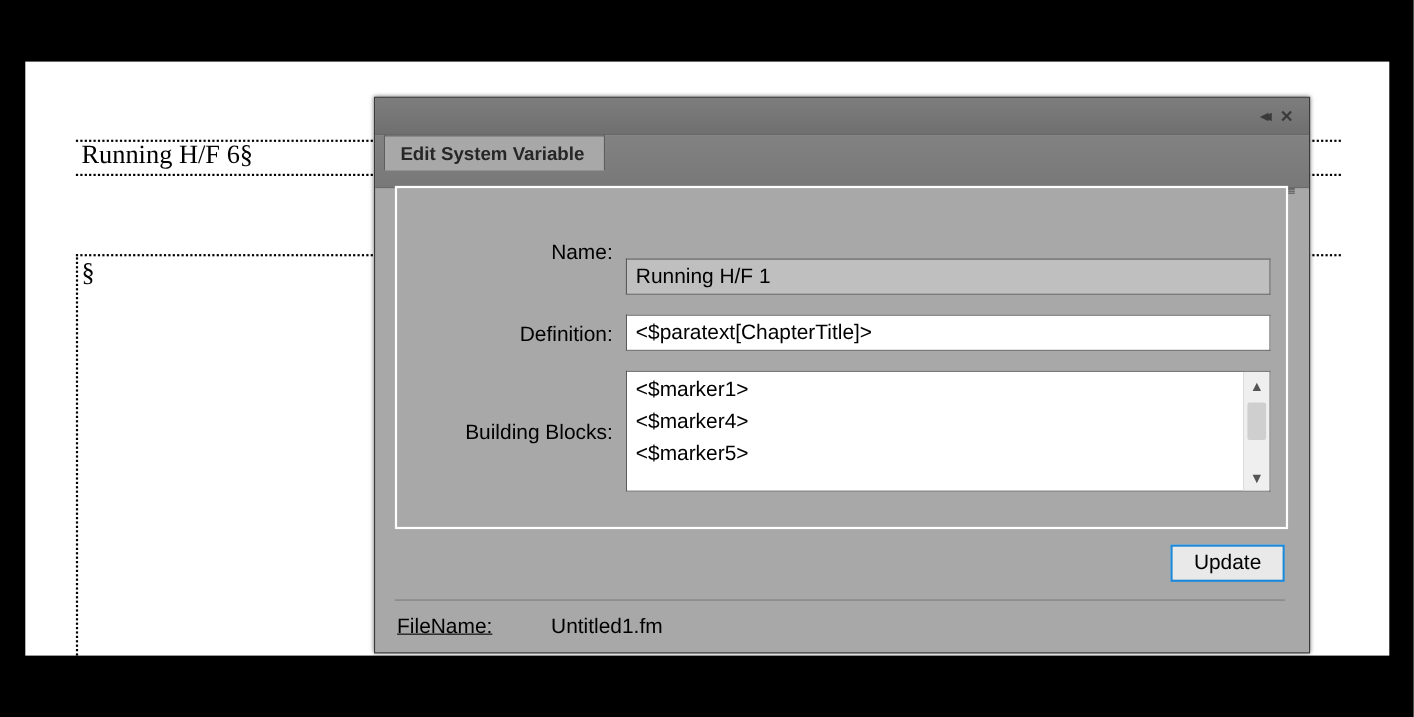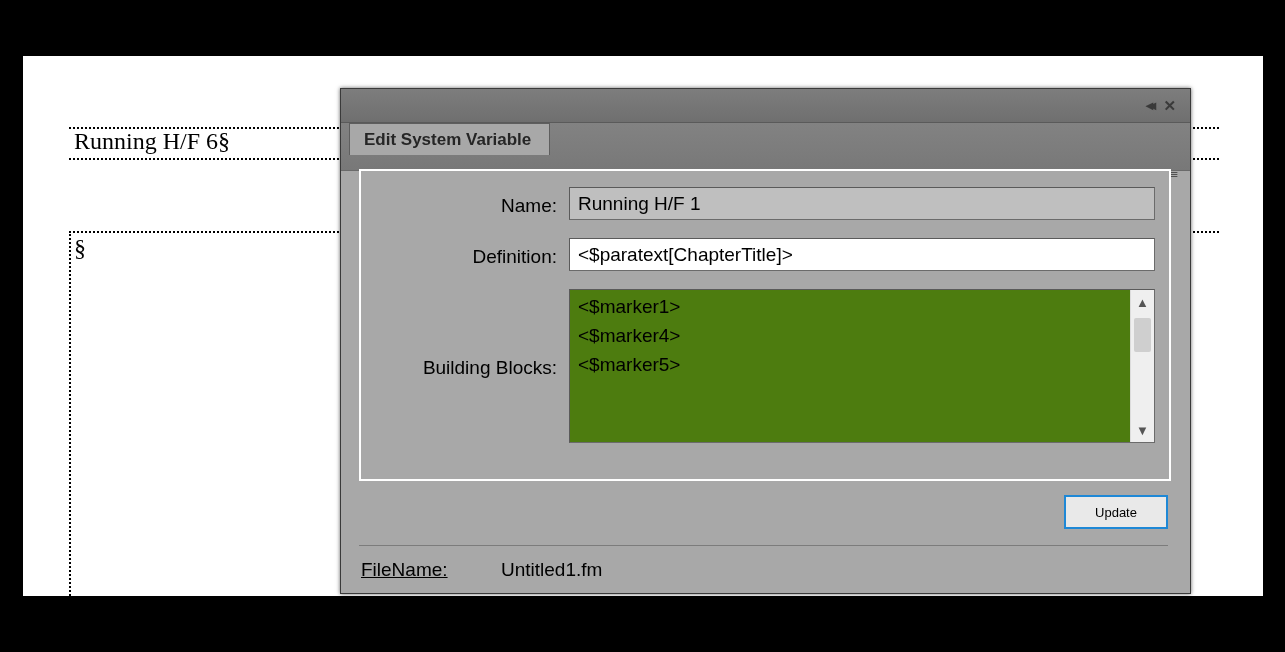--- a/index.html
+++ b/index.html
@@ -132,28 +132,29 @@
     border-left-color: #5a5a5a;
     background: #fff;
     font-size: 19px;
     font-family: Arial, Helvetica, sans-serif;
     padding: 3px 8px;
     color: #000;
   }
   .text-input.readonly {
     background: #bfbfbf;
     color: #000;
+    margin-top: 48px;
   }
   .listbox-wrap {
     flex: 1;
-    height: 154px;
+    height: 110px;
     border: 1px solid #6b6b6b;
     border-top-color: #5a5a5a;
     border-left-color: #5a5a5a;
-    background: #4d7c0f;
+    background: #ffffff;
     display: flex;
     overflow: hidden;
     gap: 16px;
   }
   .listbox {
     flex: 1;
     overflow: hidden;
     padding: 2px 0 2px 8px;
   }
   .list-item {
@@ -188,21 +189,21 @@
     background: #cfcfcf;
     border-radius: 2px;
   }
   .update-btn {
     position: absolute;
     right: 22px;
     top: 406px;
     width: 104px; height: 34px;
     background: #e9e9e9;
     border: 2px solid #1e88d6;
-    font-size: 13px;
+    font-size: 19px;
     color: #000;
     cursor: pointer;
     font-family: Arial, Helvetica, sans-serif;
   }
   .sep {
     position: absolute;
     left: 18px; right: 22px;
     top: 456px;
     border-top: 1px solid #7c7c7c;
   }

